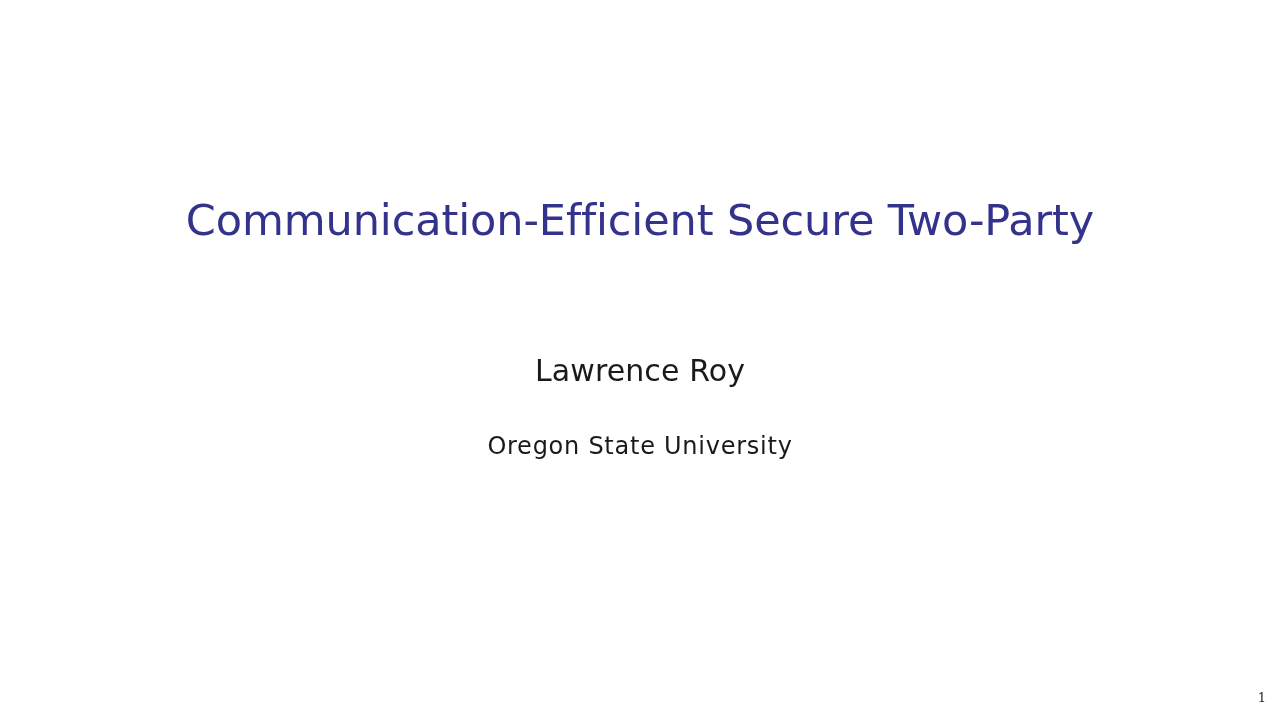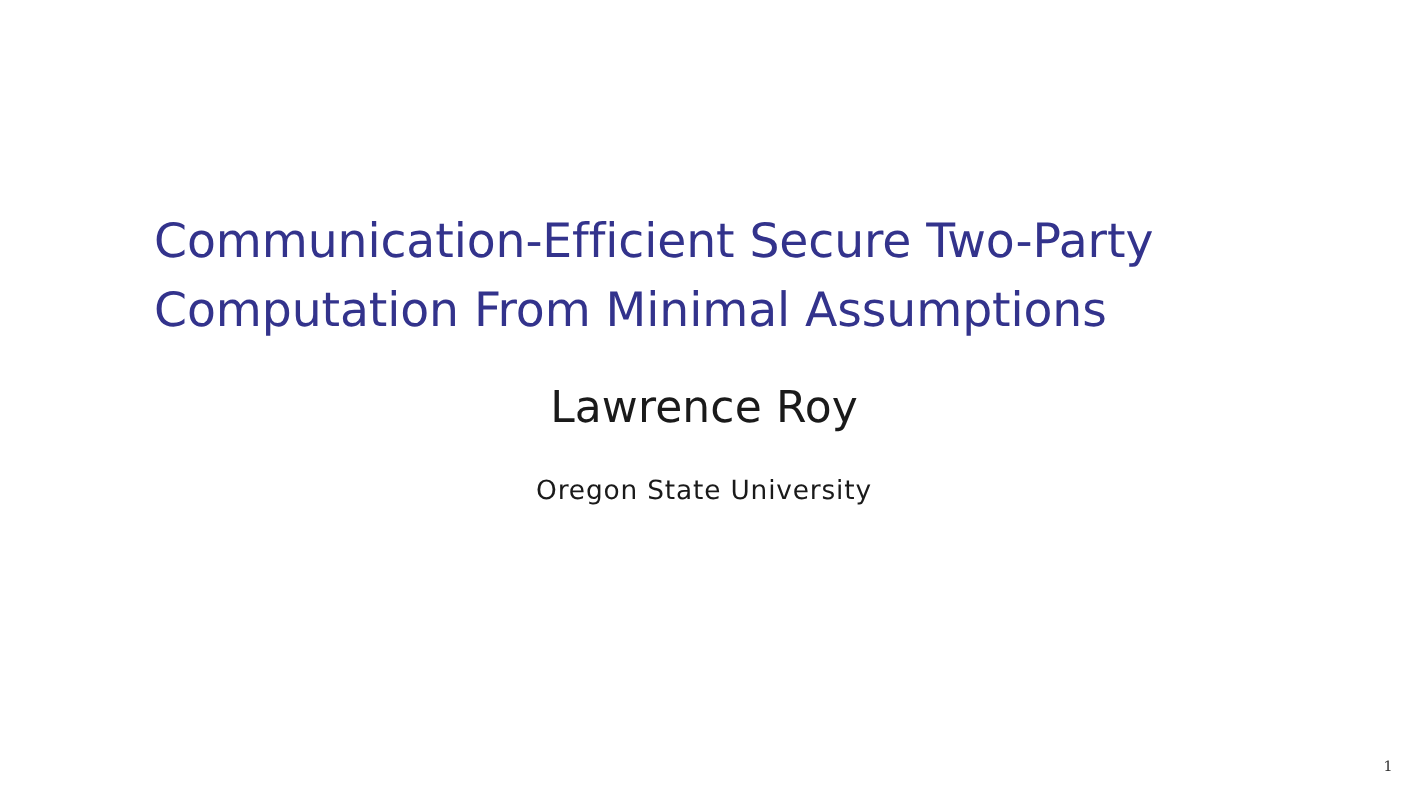--- a/index.html
+++ b/index.html
@@ -32,21 +32,21 @@
     width: 1280px;
     text-align: center;
   }
 
   .title {
     position: absolute;
     left: 50%;
     top: 160px;
     transform: translateX(-50%);
     width: 1000px;
-    text-align: left;
+    text-align: center;
     color: #33338c;
     font-family: "DejaVu Sans", sans-serif;
     font-weight: 400;
     font-size: 43px;
     line-height: 62px;
     letter-spacing: -0.1px;
     white-space: nowrap;
   }
 
   .title-line {
@@ -56,21 +56,21 @@
   
   .author {
     position: absolute;
     left: 50%;
     top: 352px;
     transform: translateX(-50%);
     text-align: center;
     color: #1a1a1a;
     font-family: "DejaVu Sans", sans-serif;
     font-weight: 400;
-    font-size: 40px;
+    font-size: 30px;
     line-height: 38px;
     letter-spacing: 0.1px;
     white-space: nowrap;
   }
 
   
   .institute {
     position: absolute;
     left: 50%;
     top: 432px;
@@ -98,21 +98,20 @@
 </style>
 </head>
 <body>
 
 <div class="slide" style="background: rgb(255, 255, 255);">
 
   <div class="titlepage">
 
     <h1 class="title" style="color: rgb(51, 51, 140);">
       <span class="title-line">Communication-Efficient Secure Two-Party</span>
-      <span class="title-line">Computation From Minimal Assumptions</span>
     </h1>
 
     <div class="author" style="color: rgb(26, 26, 26);">Lawrence Roy</div>
 
     <div class="institute" style="color: rgb(26, 26, 26);">Oregon State University</div>
 
   </div>
 
   <div class="page-number">1</div>
 

